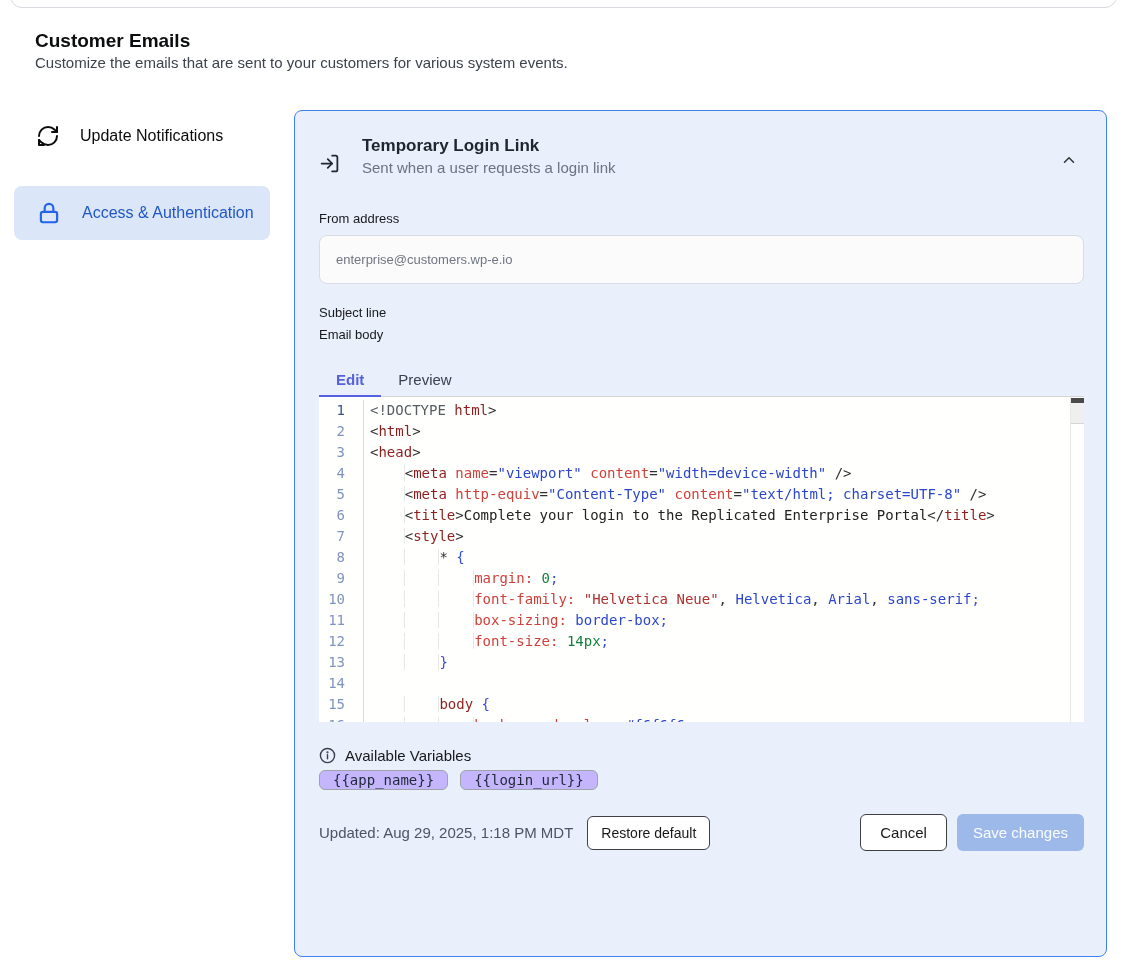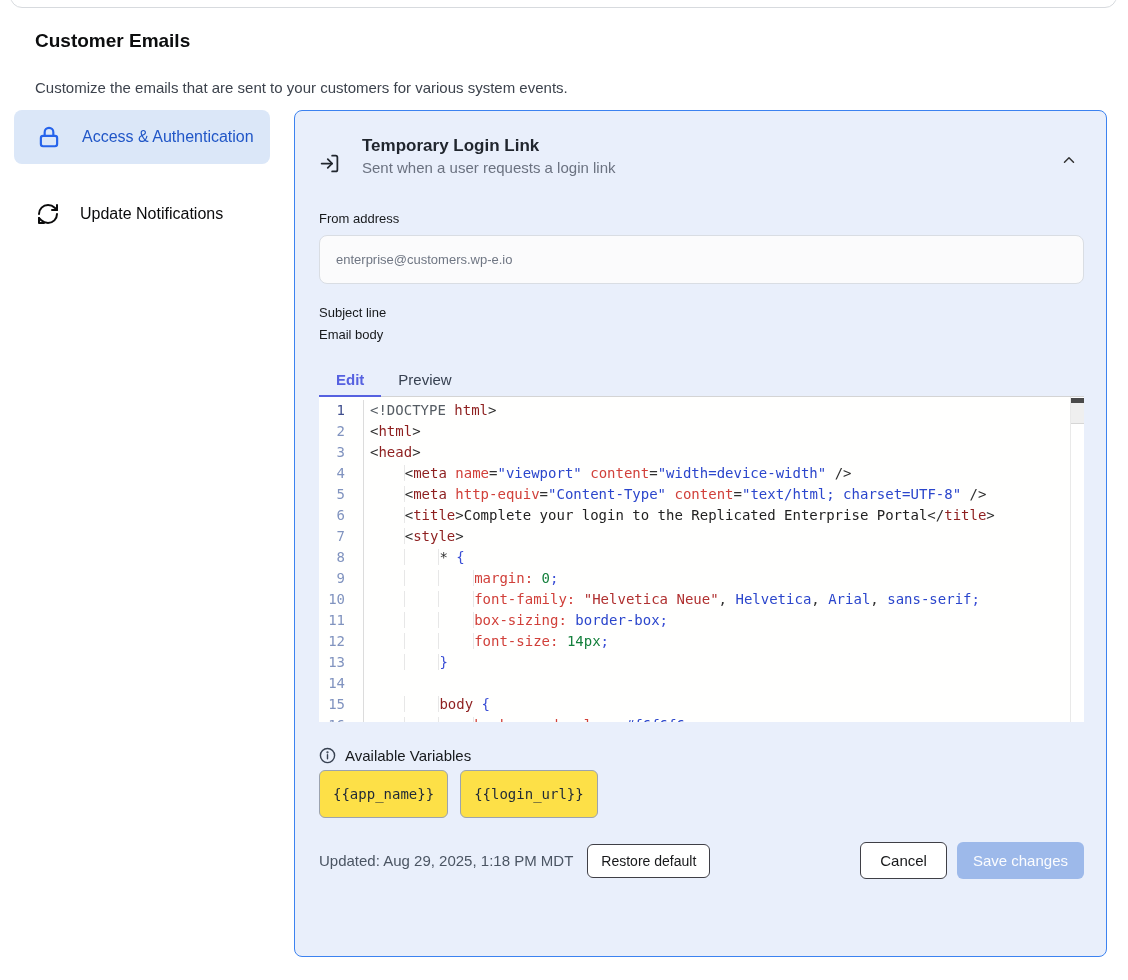--- a/index.html
+++ b/index.html
@@ -5,21 +5,21 @@
   * { margin:0; padding:0; box-sizing:border-box; }
   html,body { width:1128px; height:980px; background:#ffffff; overflow:hidden;
               font-family:"Liberation Sans", sans-serif; color:#111; }
   .stage { position:relative; width:1128px; height:980px; }
 
   
   .prev-card { position:absolute; left:10px; right:11px; top:-20px; height:28px;
                border:1px solid #d7dade; border-radius:12px; background:#fff; }
 
   .page-title { position:absolute; left:35px; top:30px; font-size:19px; font-weight:700; color:#0c0d0e; }
-  .page-subtitle { position:absolute; left:35px; top:79px; font-size:15px; color:#3d434d;text-align:center; }
+  .page-subtitle { position:absolute; left:35px; top:54px; font-size:15px; color:#3d434d;text-align:center; }
 
   
   .sidebar { position:absolute; left:14px; top:110px; width:256px; }
   .side-item { display:flex; align-items:center; gap:20px; padding:14px 16px 14px 22px;
                border-radius:8px; cursor:pointer; }
   .side-item.active { background:#dbe7f8; }
   .side-item.active .side-label { color:#2056c7; }
   .side-label { font-size:16px; line-height:24px; color:#0b0b0c; }
   .side-item + .side-item { margin-top:24px; }
   .side-icon { flex:0 0 auto; display:flex; }
@@ -71,21 +71,21 @@
   .ed-scrollbar { position:absolute; top:0; right:0; width:14px; height:100%;
                   background:#fff; border-left:1px solid #e9e9e9; }
   .ed-thumb { position:absolute; top:1px; left:0; right:0; height:5px; background:#4a4a4a; }
   .ed-corner { position:absolute; top:6px; left:0; right:0; height:21px; background:#efefef;
                border-bottom:1px solid #d6d6d6; }
 
   
   .vars-label-row { display:flex; align-items:center; gap:9px; margin-top:23px; height:20px; }
   .vars-label { font-size:15px; color:#17191c; }
   .chips { display:flex; gap:12px; margin-top:5px; }
-  .chip { height:48px; padding:0 13px; background:#fde047; border:1px solid #9ca3af; border-radius:6px;
+  .chip { height:20px; padding:0 13px; background:#c4b5fd; border:1px solid #9ca3af; border-radius:6px;
           font-family:"DejaVu Sans Mono", monospace; font-size:14px; color:#1f2937;
           display:flex; align-items:center; cursor:pointer; }
 
   
   .panel-footer { display:flex; align-items:center; margin-top:24px; width:765px; }
   .updated { font-size:15px; color:#4b5563; }
   .btn { font-family:"Liberation Sans",sans-serif; cursor:pointer; border-radius:6px; background:#fff; }
   .btn.restore { margin-left:14px; font-size:14px; color:#17181a; padding:8px 13px; border:1px solid #3f3f46; }
   .btn.cancel { margin-left:auto; font-size:15px; color:#17181a; padding:9px 19px; border:1px solid #3f3f46;text-align:right; }
   .btn.save { margin-left:10px; font-size:15px; color:#fbfcfe; padding:10px 16px; border:none;
@@ -95,39 +95,39 @@
 <body>
 
 <div class="stage">
 
   <div class="prev-card"></div>
 
   <div class="page-title">Customer Emails</div>
   <div class="page-subtitle">Customize the emails that are sent to your customers for various system events.</div>
 
   <div class="sidebar">
-    <div class="side-item active">
-      <span class="side-icon">
-        <svg width="26" height="26" viewBox="0 0 24 24" fill="none" stroke="#2563eb" stroke-width="2" stroke-linecap="round" stroke-linejoin="round">
-          <rect x="4.5" y="11" width="15" height="9.5" rx="2"></rect>
-          <path d="M8 11V7.5a4 4 0 0 1 8 0V11"></path>
-        </svg>
-      </span>
-      <span class="side-label">Access &amp; Authentication</span>
-    </div>
     <div class="side-item">
       <span class="side-icon">
         <svg width="24" height="24" viewBox="0 0 24 24" fill="none" stroke="#0b0b0c" stroke-width="2" stroke-linecap="round" stroke-linejoin="round">
           <path d="M3 12a9 9 0 0 1 9-9 9.75 9.75 0 0 1 6.74 2.74L21 8"></path>
           <path d="M21 3v5h-5"></path>
           <path d="M21 12a9 9 0 0 1-9 9 9.75 9.75 0 0 1-6.74-2.74L3 16"></path>
           <path d="M8 21H3v-5"></path>
         </svg>
       </span>
       <span class="side-label">Update Notifications</span>
+    </div>
+    <div class="side-item active">
+      <span class="side-icon">
+        <svg width="26" height="26" viewBox="0 0 24 24" fill="none" stroke="#2563eb" stroke-width="2" stroke-linecap="round" stroke-linejoin="round">
+          <rect x="4.5" y="11" width="15" height="9.5" rx="2"></rect>
+          <path d="M8 11V7.5a4 4 0 0 1 8 0V11"></path>
+        </svg>
+      </span>
+      <span class="side-label">Access &amp; Authentication</span>
     </div>
   </div>
 
   <div class="panel">
 
     <div class="panel-header">
       <span class="hicon">
         <svg width="21" height="21" viewBox="0 0 24 24" fill="none" stroke="#21262e" stroke-width="2" stroke-linecap="round" stroke-linejoin="round">
           <path d="M15 3h4a2 2 0 0 1 2 2v14a2 2 0 0 1-2 2h-4"></path>
           <polyline points="10 17 15 12 10 7"></polyline>

